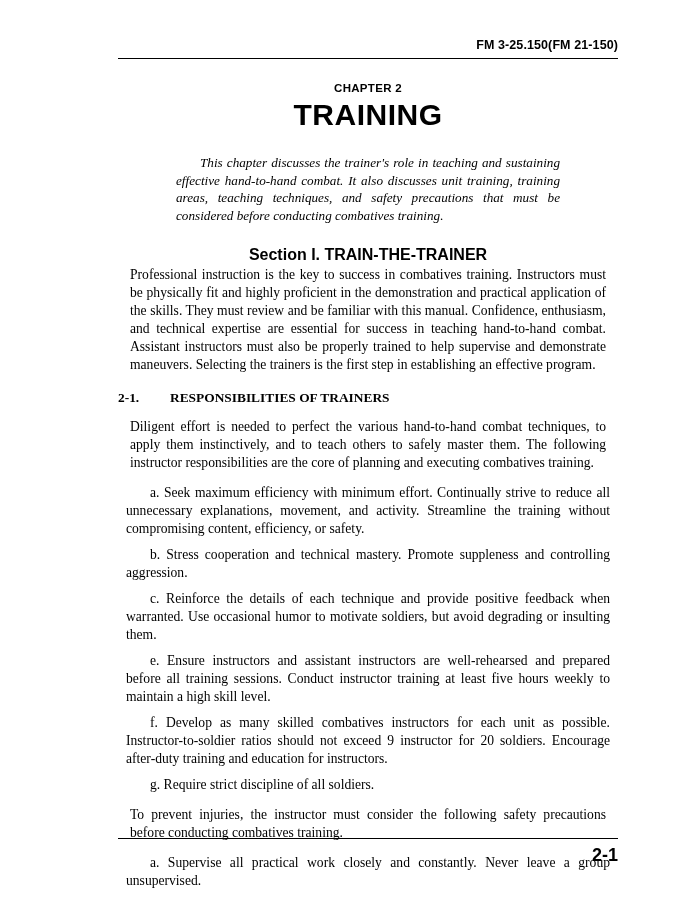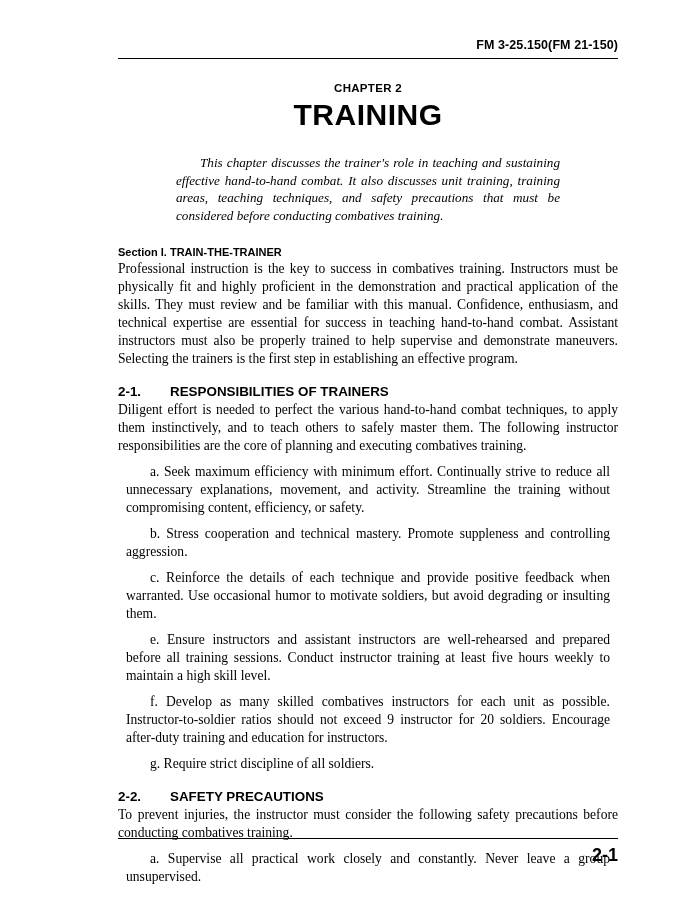--- a/index.html
+++ b/index.html
@@ -77,44 +77,45 @@
   .abstract {
     margin: 22px 58px 0 58px;
     font-style: italic;
     font-size: 13.2px;
     line-height: 1.33;
     text-align: justify;
   }
   .abstract .indent { display: inline-block; width: 24px; }
 
   .section-head {
+    text-align: center;
     font-family: "Liberation Sans", sans-serif;
     font-weight: bold;
-    font-size: 11px;
+    font-size: 16px;
     margin-top: 22px;
   }
 
   p.body {
     font-size: 13.6px;
     line-height: 1.325;
     text-align: justify;
-    margin: 0;
+    margin: 12px;
     text-indent: 0;
   }
   p.body.first { margin-top: 2px; }
   p.sub {
     font-size: 13.6px;
     line-height: 1.325;
     text-align: justify;
     margin: 8px;
     text-indent: 24px;
   }
 
   h2.numbered {
-    font-family: Liberation Sans, sans-serif;
+    font-family: Liberation Serif, serif;
     font-weight: bold;
     font-size: 13.4px;
     margin: 16px 0 2px 0;
   }
   h2.numbered .num { display: inline-block; width: 52px; }
 </style>
 </head>
 <body>
 
 <div class="page">
@@ -136,21 +137,20 @@
     <h2 class="numbered"><span class="num">2-1.</span><span>RESPONSIBILITIES OF TRAINERS</span></h2>
 
     <p class="body">Diligent effort is needed to perfect the various hand-to-hand combat techniques, to apply them instinctively, and to teach others to safely master them. The following instructor responsibilities are the core of planning and executing combatives training.</p>
     <p class="sub">a.  Seek maximum efficiency with minimum effort. Continually strive to reduce all unnecessary explanations, movement, and activity. Streamline the training without compromising content, efficiency, or safety.</p>
     <p class="sub">b.  Stress cooperation and technical mastery. Promote suppleness and controlling aggression.</p>
     <p class="sub">c.  Reinforce the details of each technique and provide positive feedback when warranted. Use occasional humor to motivate soldiers, but avoid degrading or insulting them.</p>
     <p class="sub">e.  Ensure instructors and assistant instructors are well-rehearsed and prepared before all training sessions. Conduct instructor training at least five hours weekly to maintain a high skill level.</p>
     <p class="sub">f.  Develop as many skilled combatives instructors for each unit as possible. Instructor-to-soldier ratios should not exceed 9 instructor for 20 soldiers. Encourage after-duty training and education for instructors.</p>
     <p class="sub">g.  Require strict discipline of all soldiers.</p>
 
-    <h2 class="numbered"><span class="num">2-2.</span><span>SAFETY PRECAUTIONS</span></h2>
 
     <p class="body">To prevent injuries, the instructor must consider the following safety precautions before conducting combatives training.</p>
     <p class="sub">a.  Supervise all practical work closely and constantly. Never leave a group unsupervised.</p>
 
   </div>
 
   <div class="footer-rule"></div>
   <div class="footer-text">2-1</div>
 
 </div>

